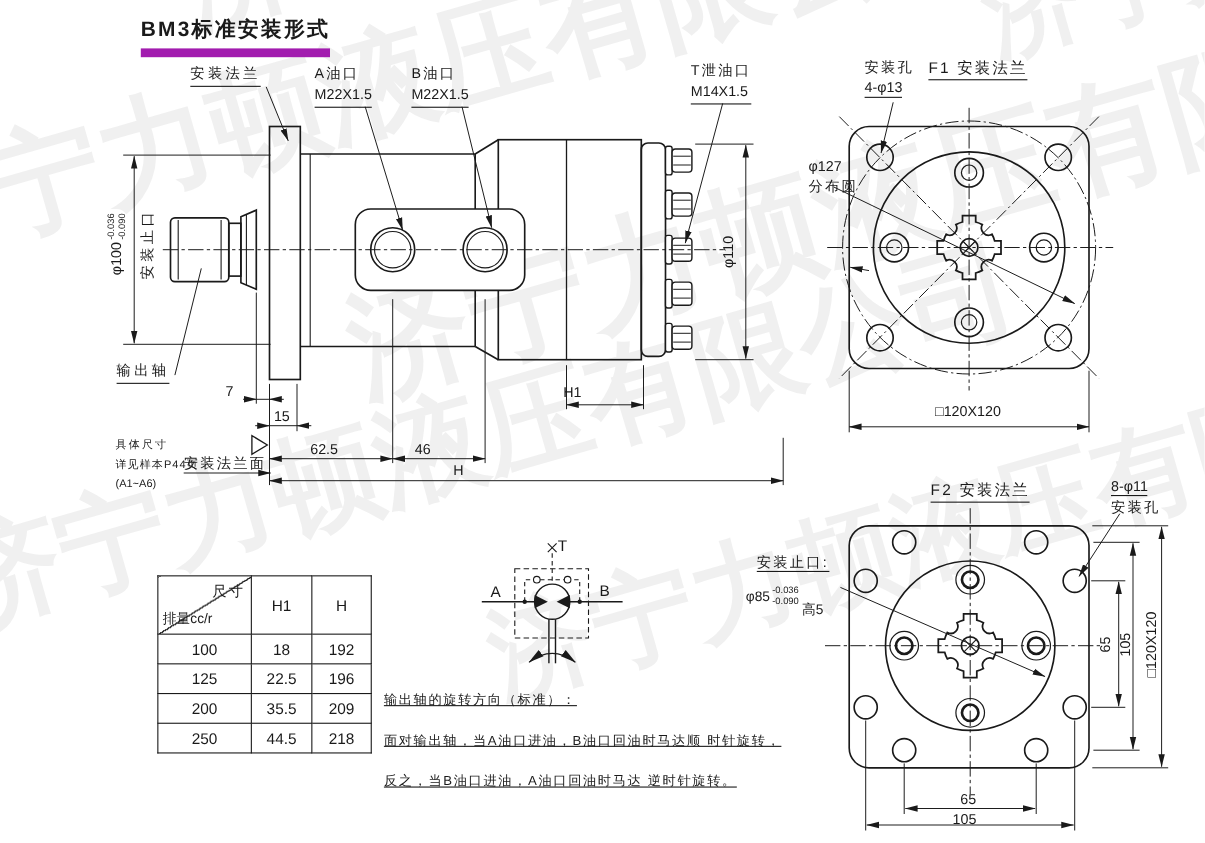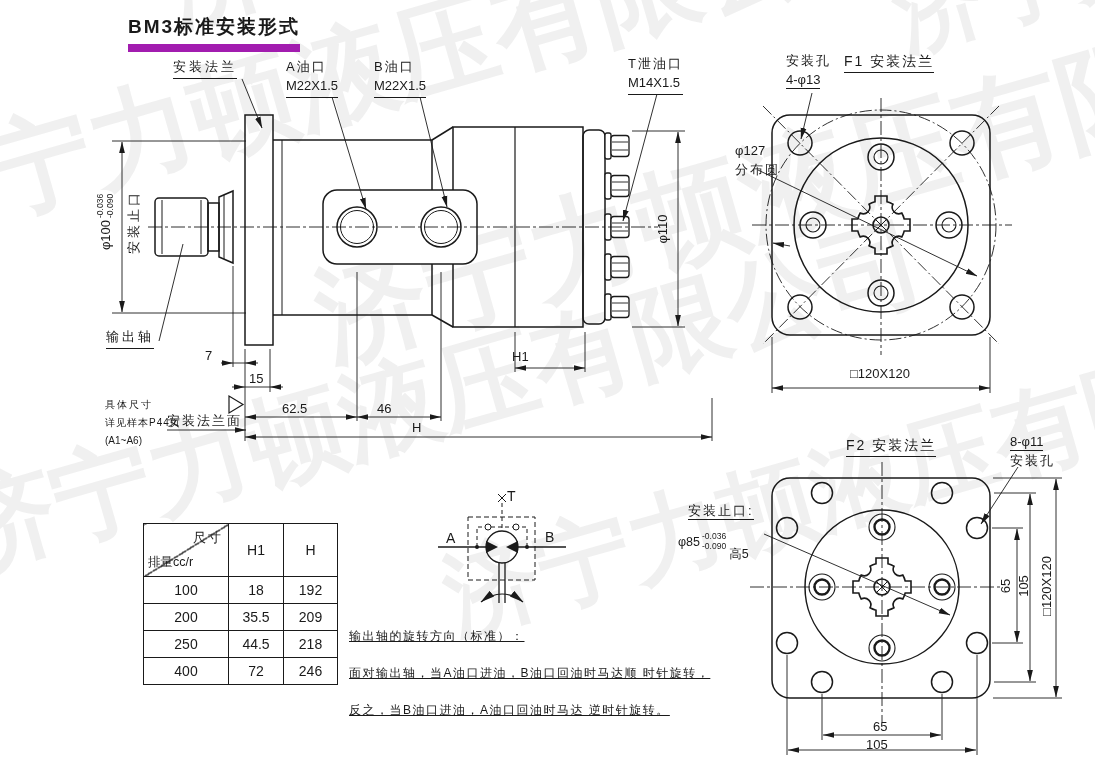--- a/index.html
+++ b/index.html
@@ -364,28 +364,28 @@
     </td>
     <td>H1</td>
     <td>H</td>
   </tr>
   <tr>
         <td>100</td>
         <td>18</td>
         <td>192</td>
       </tr>
   <tr>
+        <td>125</td>
+        <td>22.5</td>
+        <td>196</td>
+      </tr>
+  <tr>
         <td>200</td>
         <td>35.5</td>
         <td>209</td>
       </tr>
   <tr>
         <td>250</td>
         <td>44.5</td>
         <td>218</td>
       </tr>
-  <tr>
-        <td>400</td>
-        <td>72</td>
-        <td>246</td>
-      </tr>
 </tbody>
   </table>
 
 </body></html>

